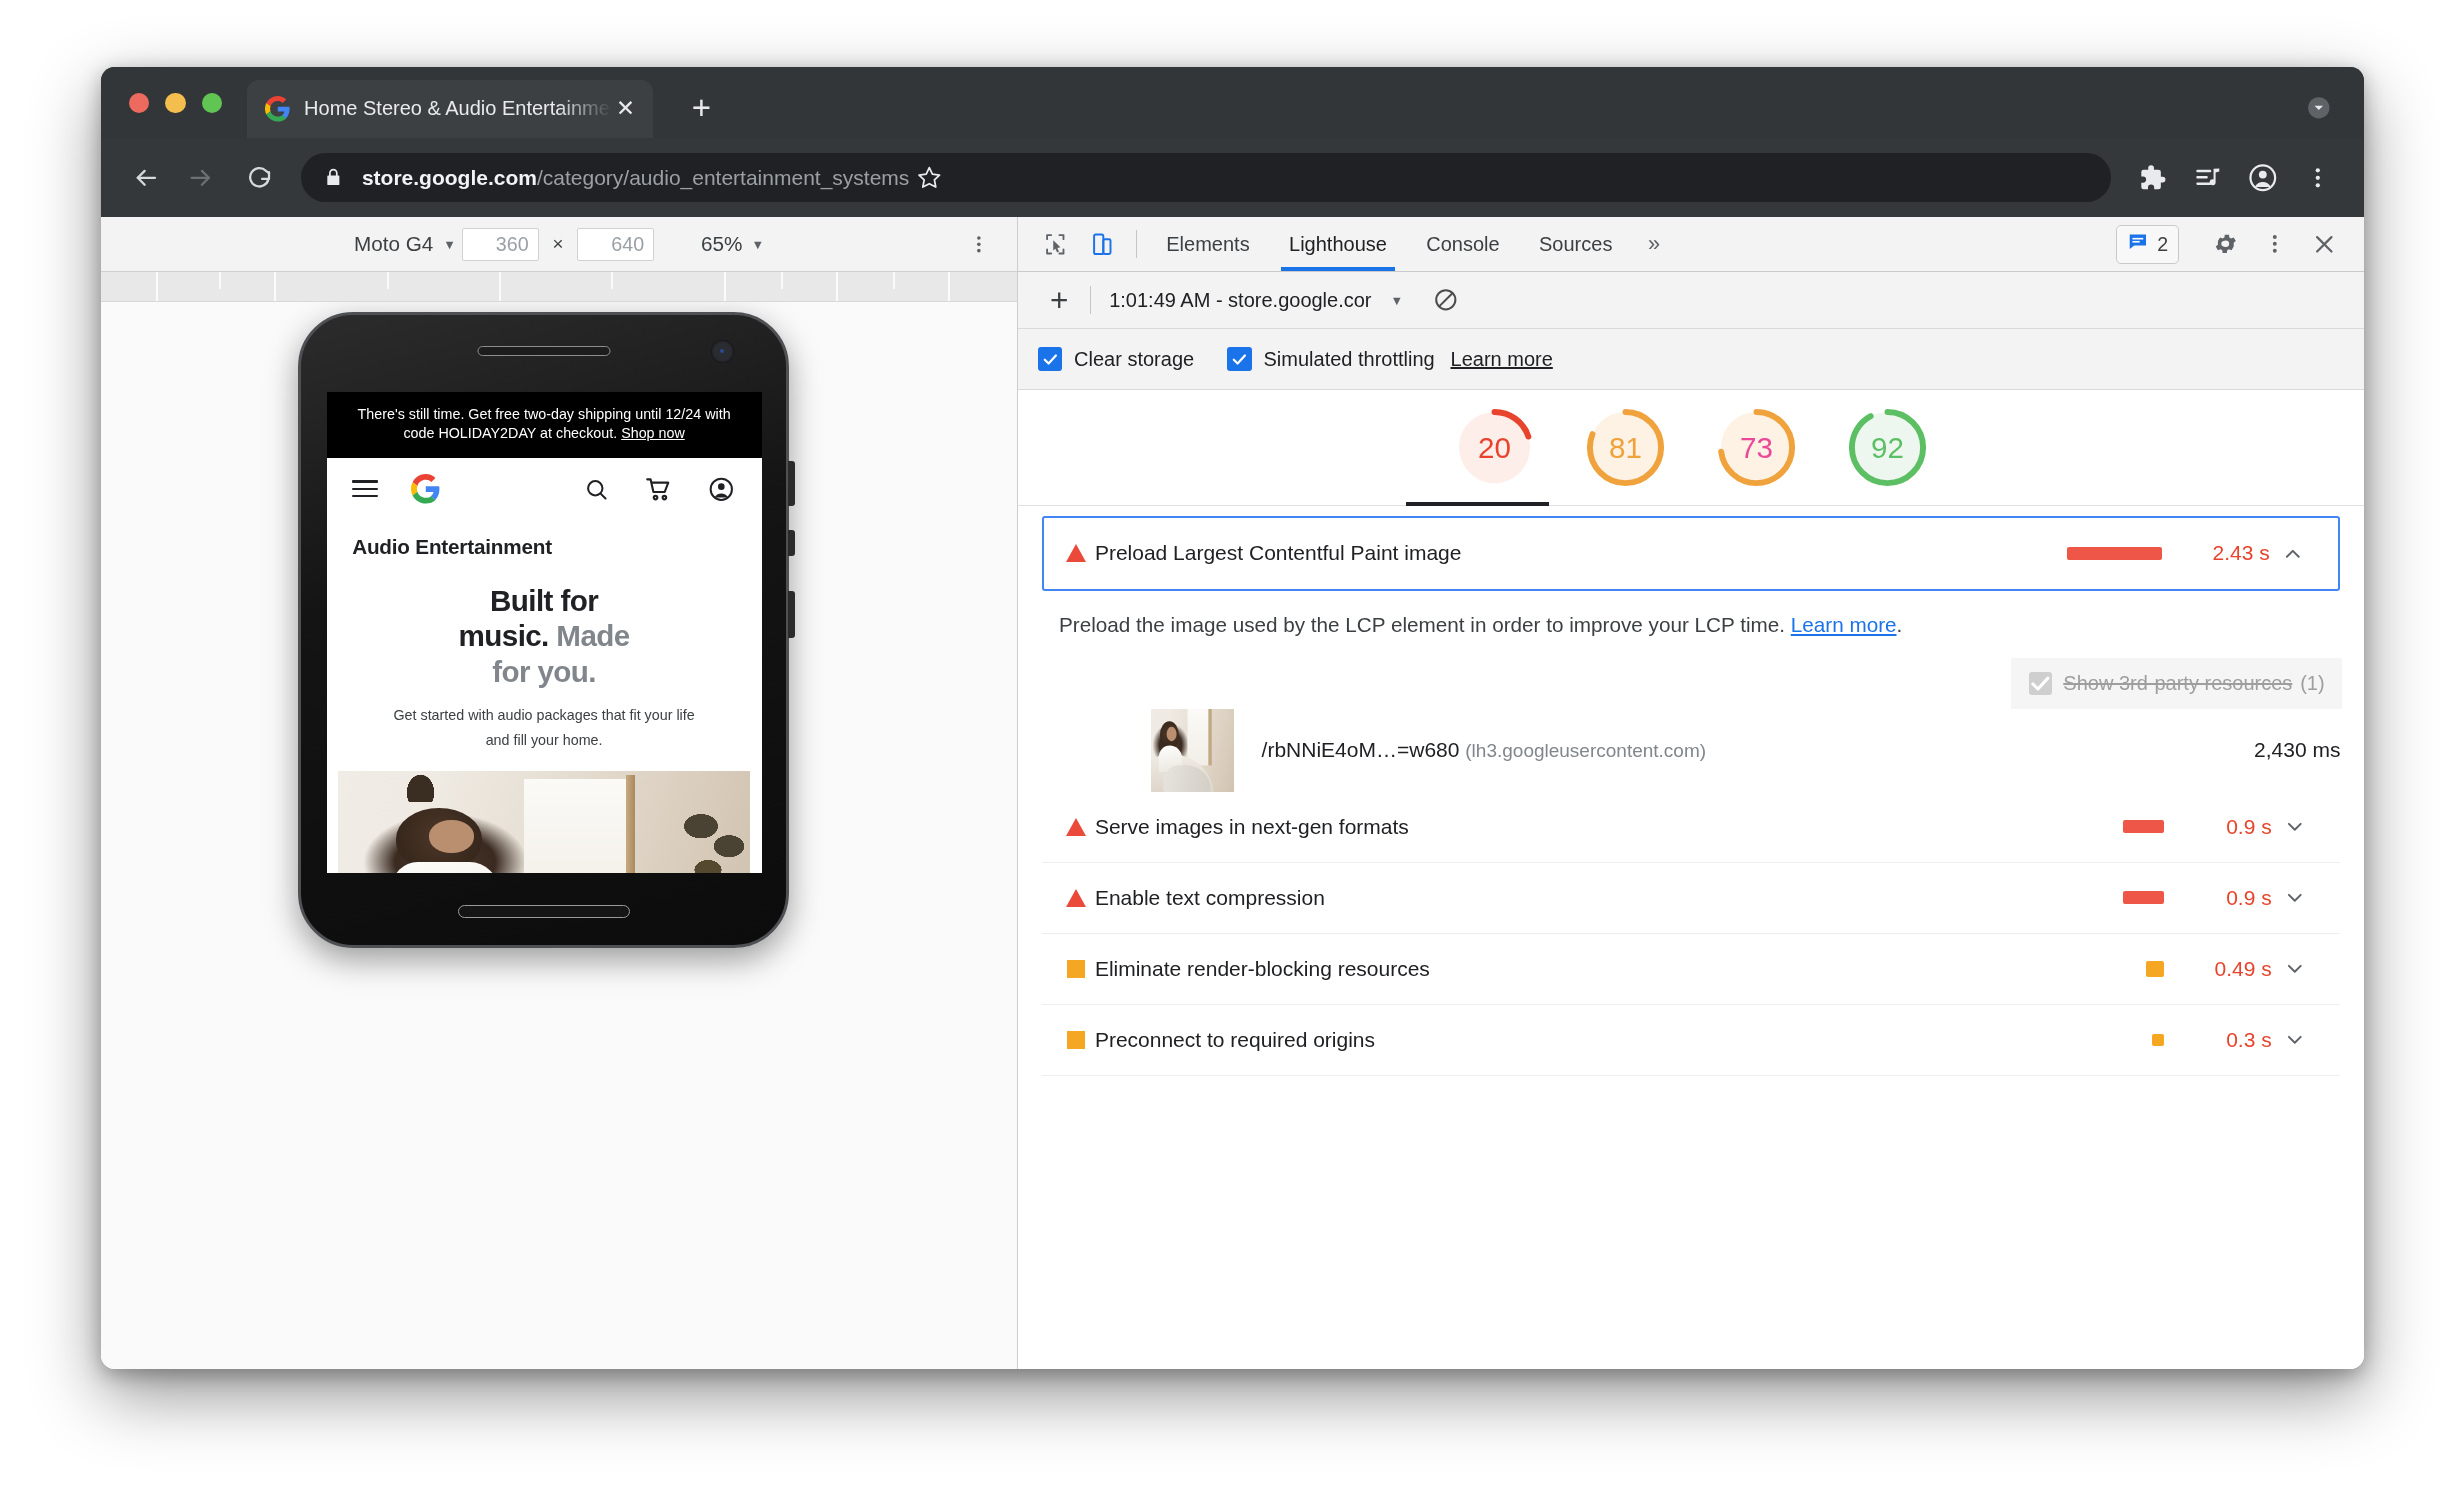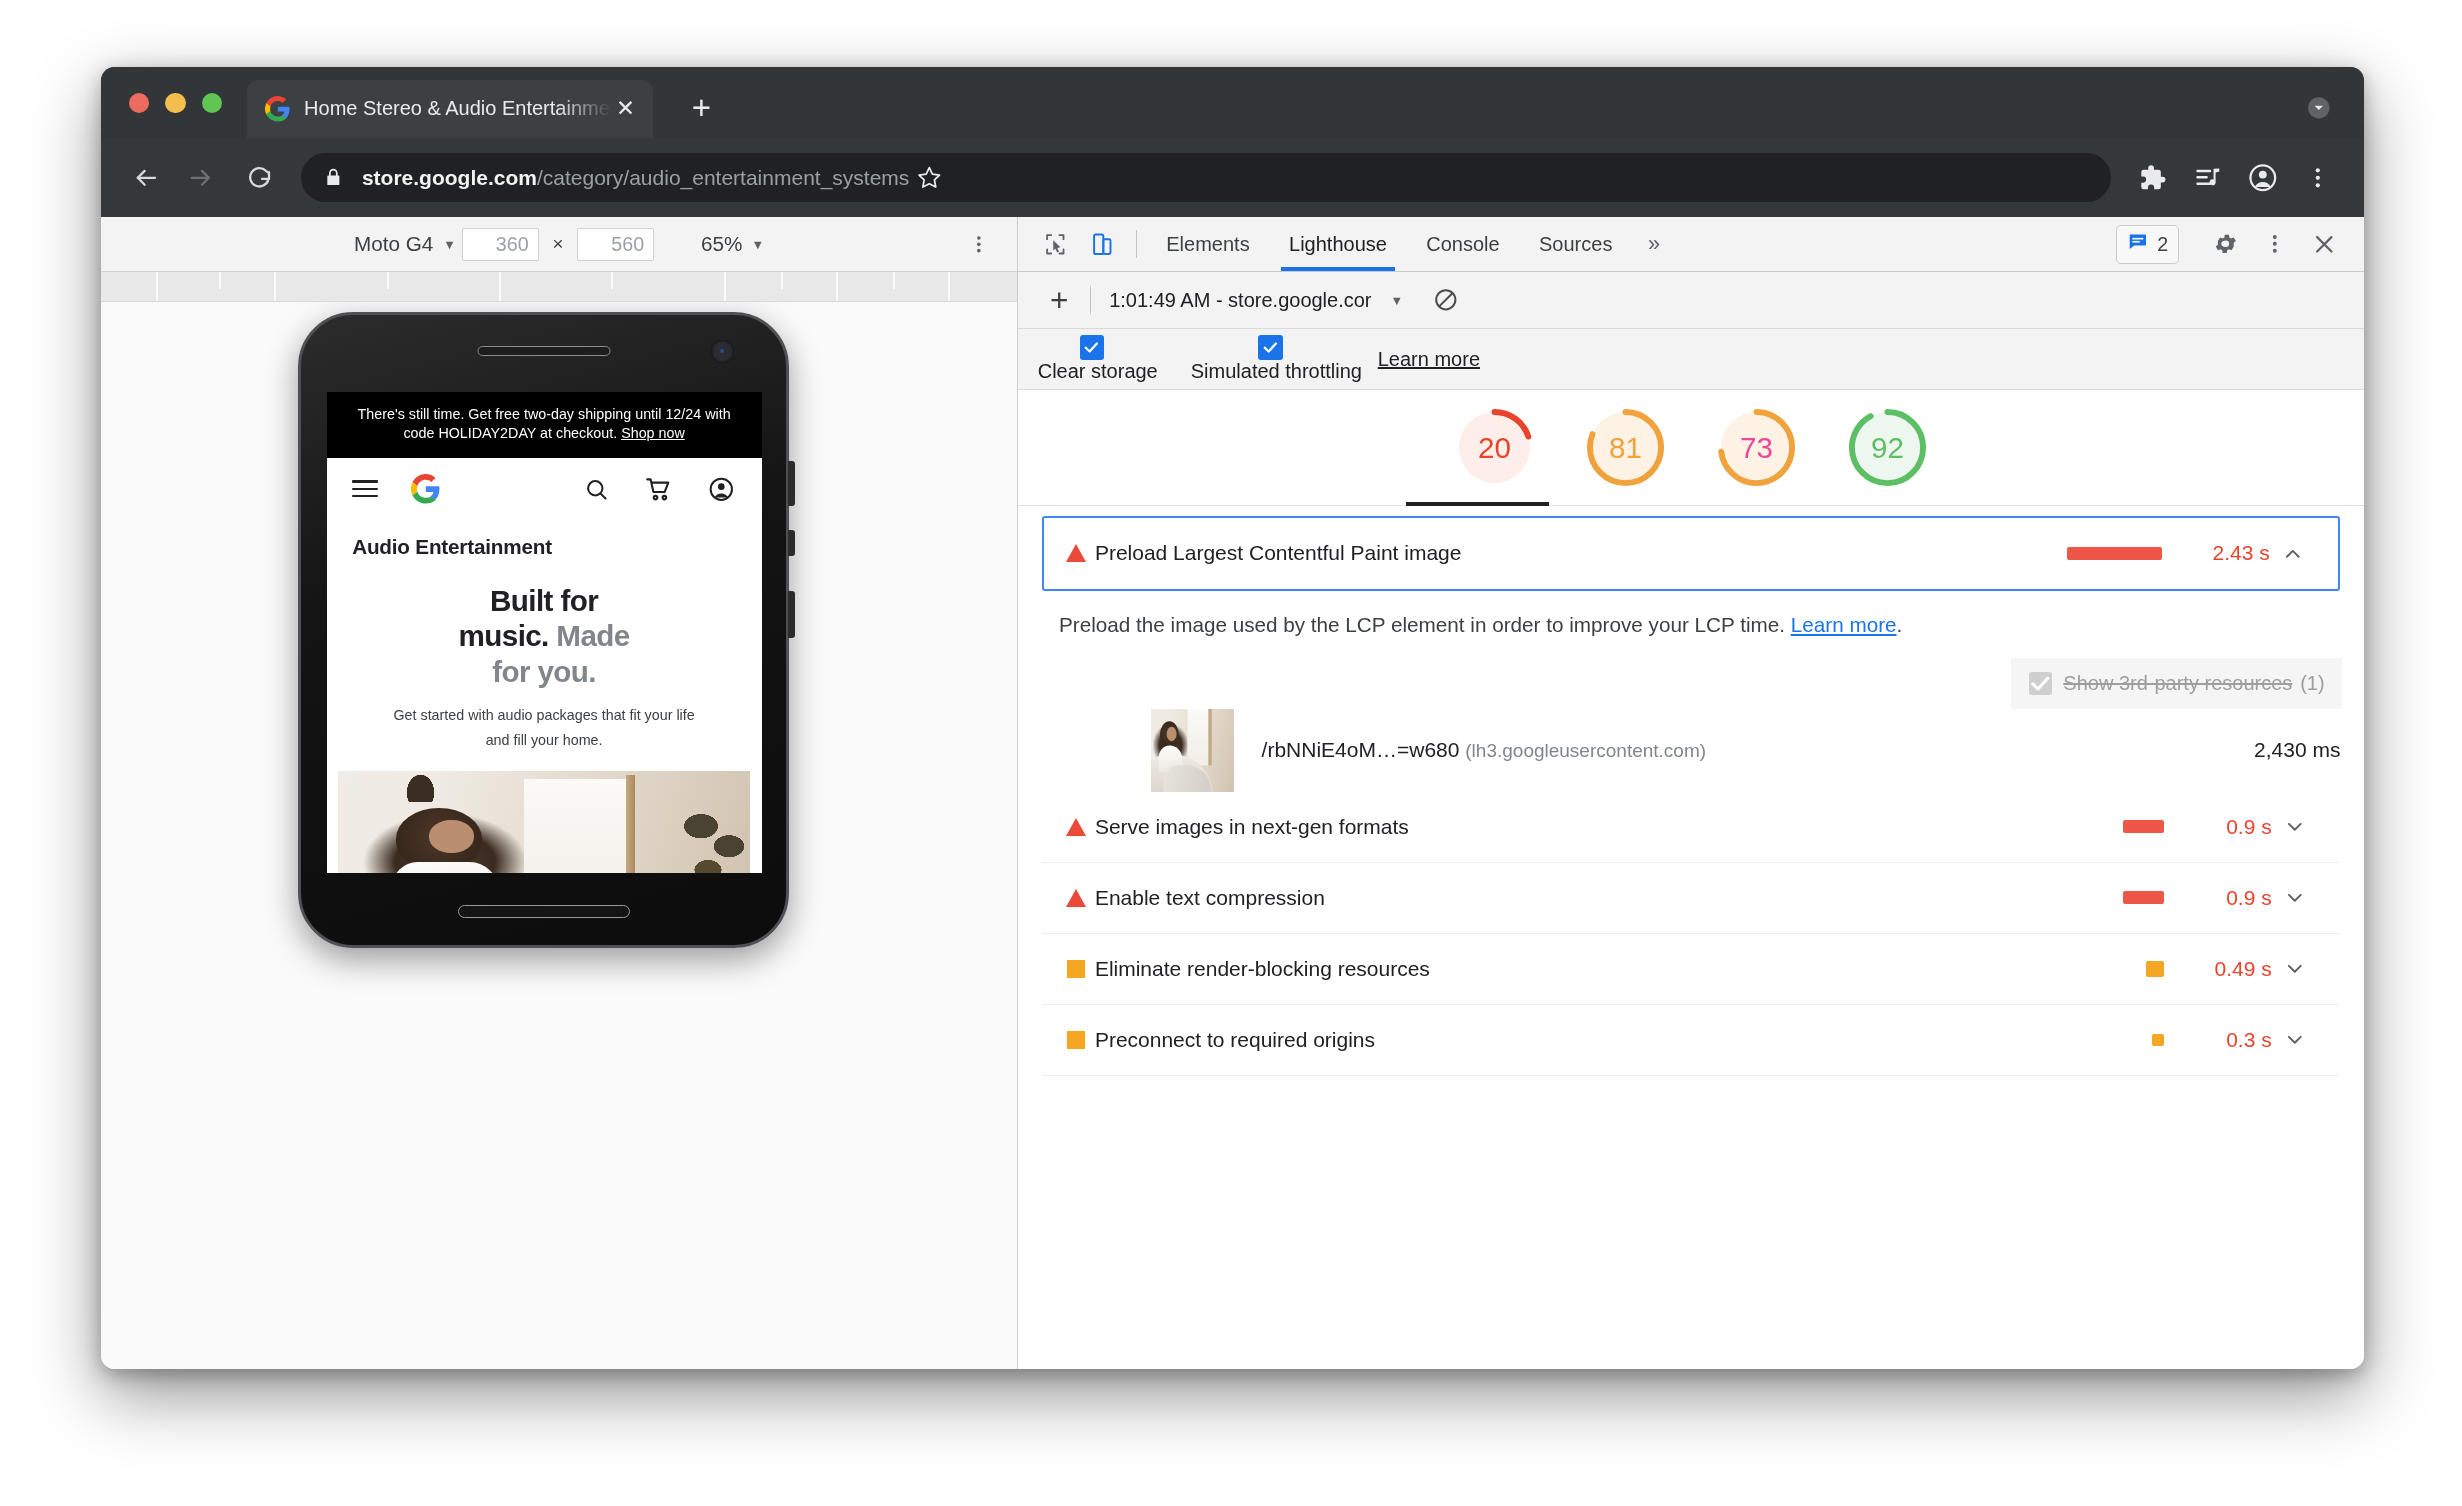--- a/index.html
+++ b/index.html
@@ -333,21 +333,21 @@
     padding-left: 19.7px;
     font-size: 20px; color: #202124;
   }
   .cbx {
     width: 24.6px; height: 24.6px; flex: 0 0 24.6px;
     background: #1a73e8; border-radius: 3px;
     display: flex; align-items: center; justify-content: center;
     margin-right: 11.8px;
   }
   .cbx svg { width: 16.7px; height: 16.7px; }
-  .opt { display: flex; align-items: center; margin-right: 33px; flex-direction: column; }
+  .opt { display: flex; align-items: center; margin-right: 33px; }
   .lm-link { color: #202124; text-decoration: underline; }
 
   .lh-url {
     height: 63px; flex: 0 0 63px;
     background: #f5f5f5;
     border-bottom: 1px solid #e4e4e4;
     display: flex; align-items: center;
     padding: 0 19.7px 0 21.7px;
   }
   .lh-beacon { width: 33px; flex: 0 0 33px; display: flex; align-items: center; justify-content: center; }
@@ -623,21 +623,21 @@
 
     <div class="device-pane">
 
       <div class="emu-toolbar">
         <div class="emu-device">
           <span>Moto G4</span>
           <span class="emu-caret">▼</span>
         </div>
         <div class="emu-field">360</div>
         <span class="emu-x">×</span>
-        <div class="emu-field">560</div>
+        <div class="emu-field">640</div>
         <div class="emu-zoom">
           <span>65%</span>
           <span class="emu-caret">▼</span>
         </div>
         <div class="emu-menu">
           <svg width="21.7" height="21.7" viewBox="0 0 24 24" fill="#5f6368">
                 <circle cx="12" cy="5" r="2"></circle>
                 <circle cx="12" cy="12" r="2"></circle>
                 <circle cx="12" cy="19" r="2"></circle>
               </svg>

